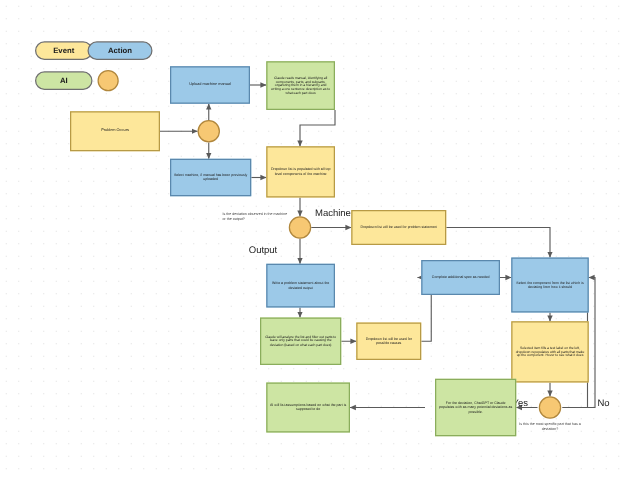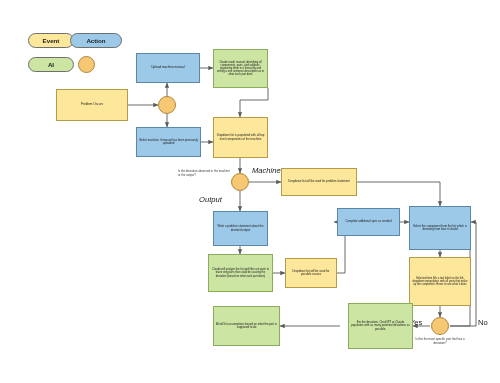--- a/index.html
+++ b/index.html
@@ -145,23 +145,23 @@
   <div class="node ac t2" style="left:136px;top:127px;width:65px;height:30px;">
     <span>Select machine, if manual has been previously uploaded</span>
   </div>
 
   <div class="node ev t2" style="left:213px;top:117px;width:55px;height:41px;">
     <span>Dropdown list is populated with all top level components of the machine</span>
   </div>
 
   <div class="circ" style="left:231px;top:173px;width:18px;height:18px;"></div>
 
-  <div class="lbl lbl-big" style="left:252px;top:166px;font-style:italic;">Machine</div>
-
-  <div class="lbl lbl-big" style="left:199px;top:195px;font-style:italic;">Output</div>
+  <div class="lbl lbl-big" style="left:252px;top:166px;">Machine</div>
+
+  <div class="lbl lbl-big" style="left:199px;top:195px;">Output</div>
 
   <div class="lbl lbl-tiny" style="left:178px;top:170px;width:52px;">Is the deviation observed in the machine or the output?</div>
 
   <div class="node ev t2" style="left:281px;top:168px;width:76px;height:28px;">
     <span>Dropdown list will be used for problem statement</span>
   </div>
 
   <div class="node ac t2" style="left:213px;top:211px;width:55px;height:35px;">
     <span>Write a problem statement about the deviated output</span>
   </div>

